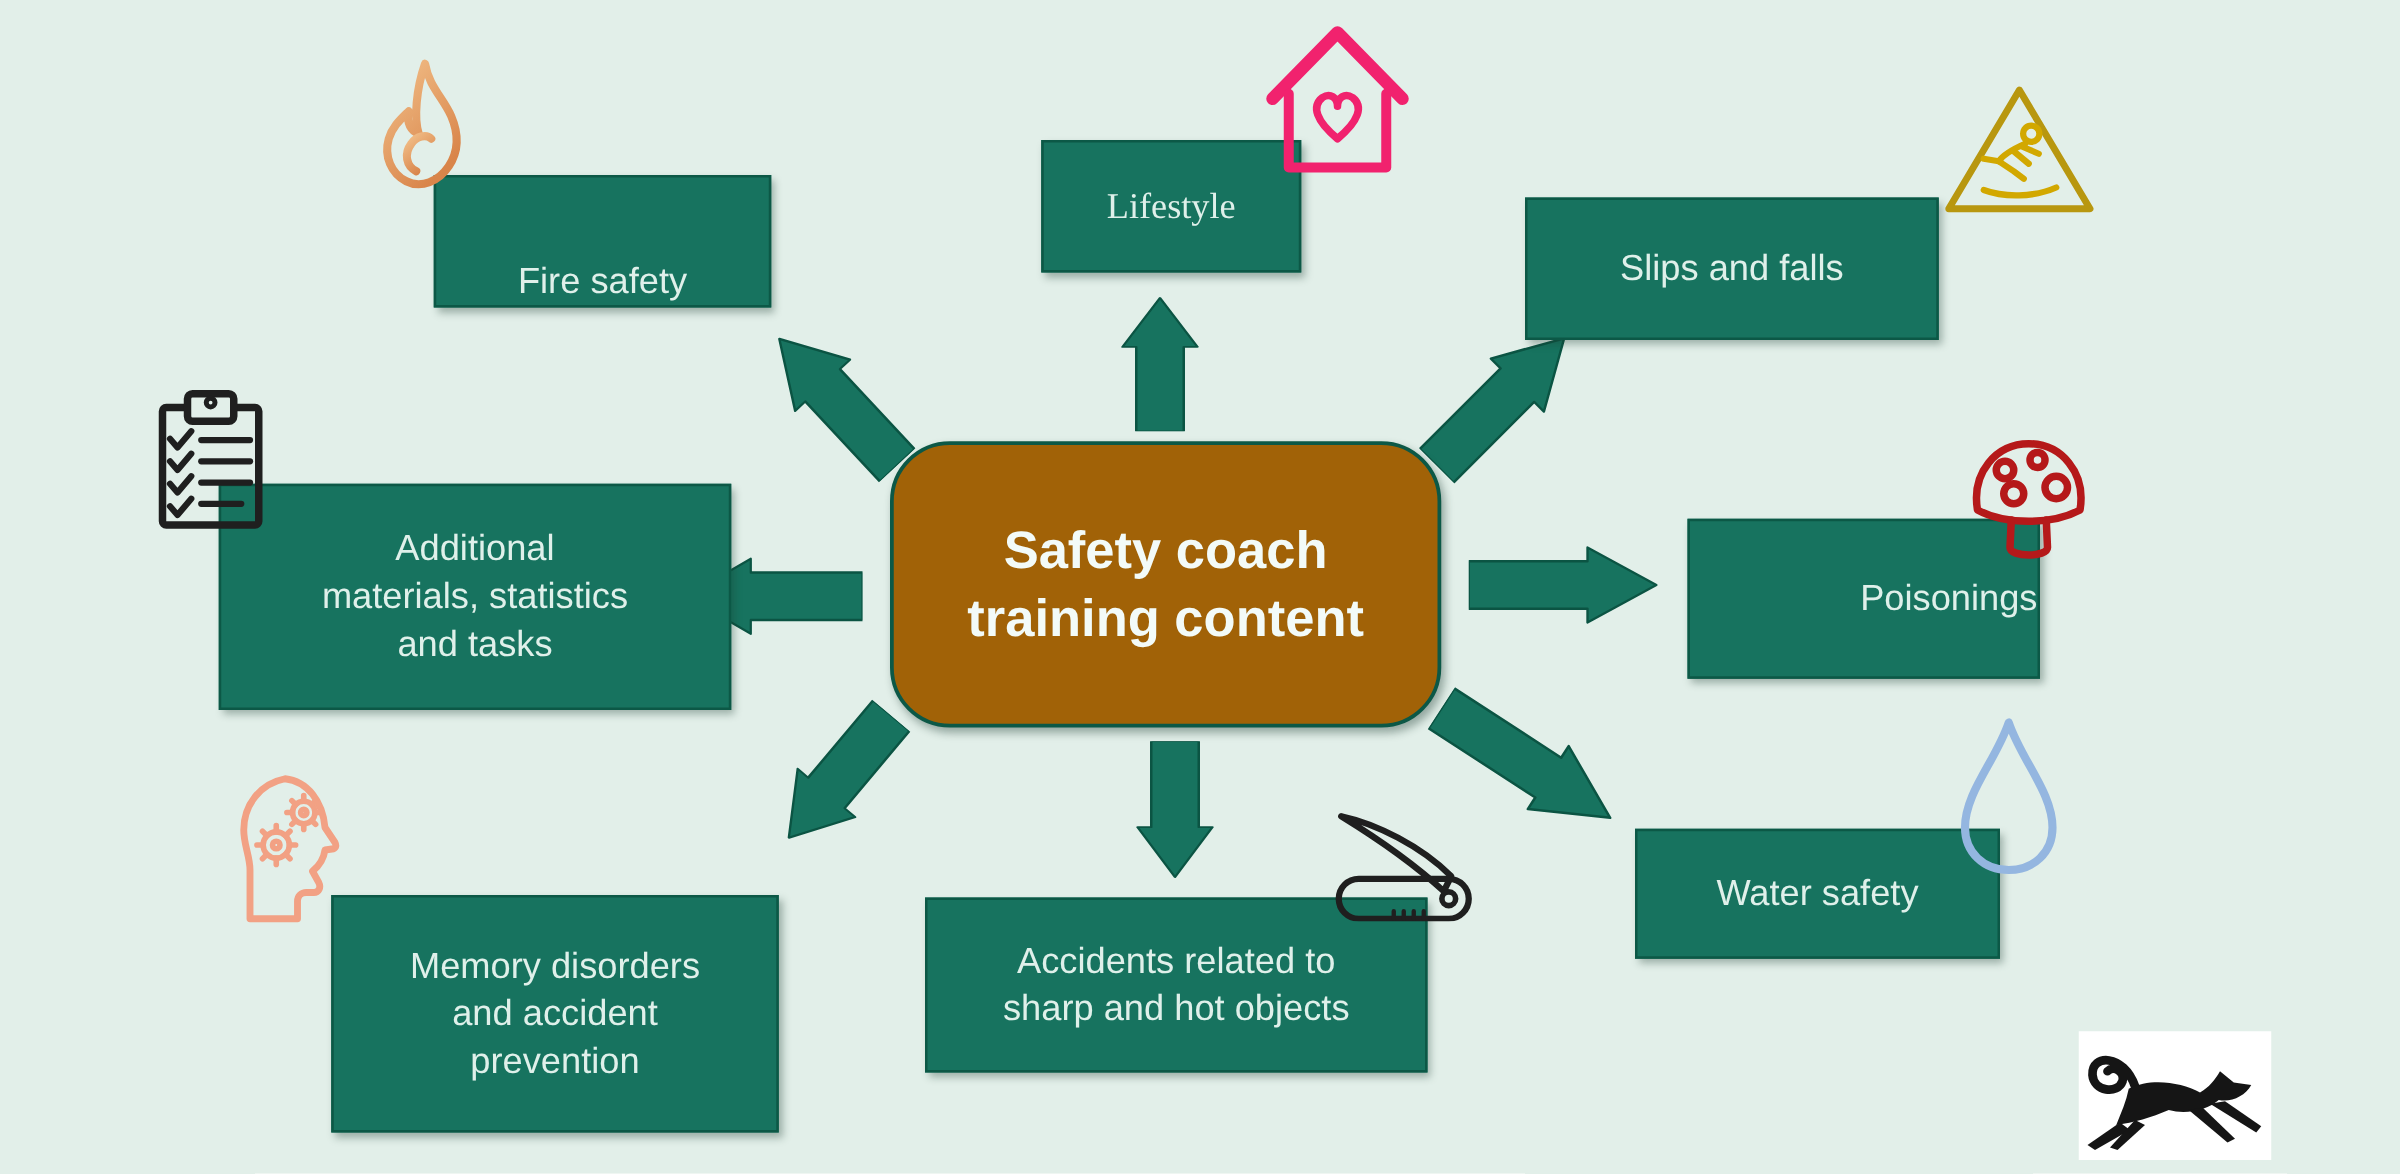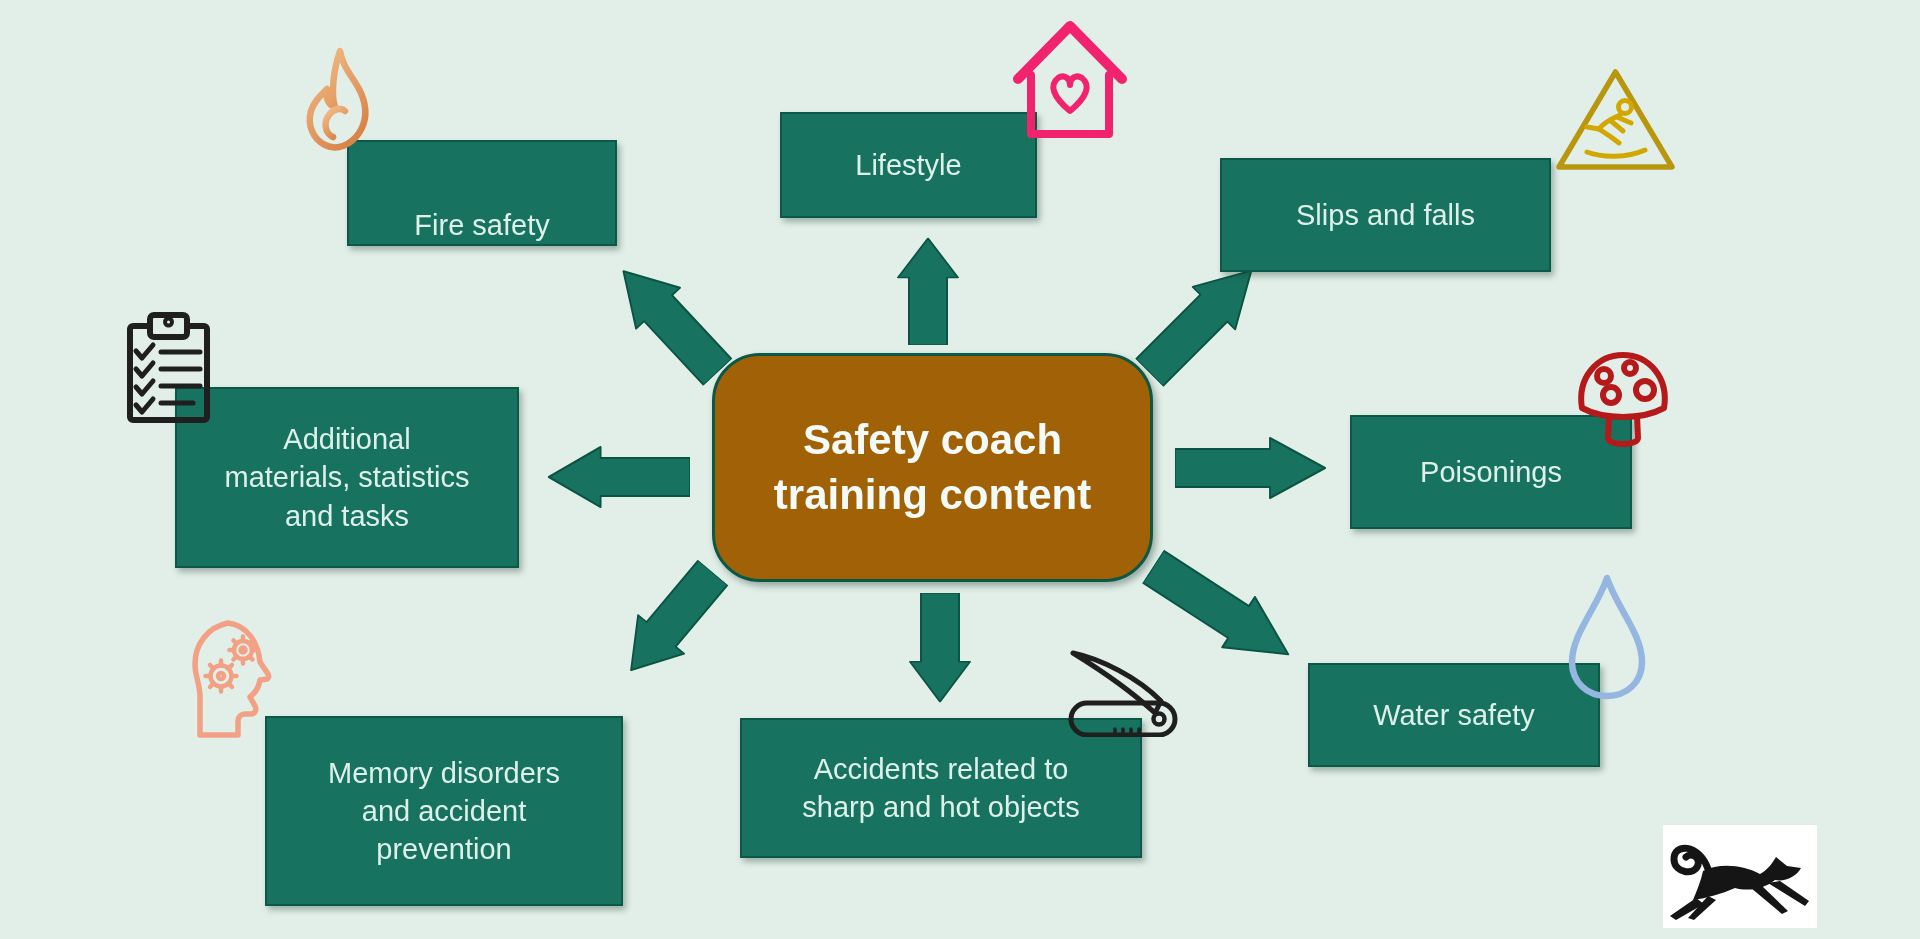--- a/index.html
+++ b/index.html
@@ -95,48 +95,48 @@
 
   <div class="center-node" style="left:712px;top:353px;width:441px;height:229px;">
     <span class="lbl">Safety coach
 training content</span>
   </div>
 
   <div class="node" style="left:347px;top:140px;width:270px;height:106px;align-items:flex-end;">
     <span class="lbl">Fire safety</span>
   </div>
 
-  <div class="node" style="left:780px;top:112px;width:257px;height:106px;">
+  <div class="node" style="left:833px;top:112px;width:208px;height:106px;font-family:Liberation Serif, serif;">
     <span class="lbl">Lifestyle</span>
   </div>
 
   <div class="node" style="left:1220px;top:158px;width:331px;height:114px;">
     <span class="lbl">Slips and falls</span>
   </div>
 
-  <div class="node" style="left:1350px;top:415px;width:282px;height:114px;">
+  <div class="node" style="left:1350px;top:415px;width:282px;height:128px;justify-content:flex-end;">
     <span class="lbl">Poisonings</span>
   </div>
 
   <div class="node" style="left:740px;top:718px;width:402px;height:140px;">
     <span class="lbl">Accidents related to
 sharp and hot objects</span>
   </div>
 
   <div class="node" style="left:1308px;top:663px;width:292px;height:104px;">
     <span class="lbl">Water safety</span>
   </div>
 
   <div class="node" style="left:265px;top:680px;width:358px;height:190px;margin-top:36px;">
     <span class="lbl">Memory disorders
 and accident
 prevention</span>
   </div>
 
-  <div class="node" style="left:175px;top:387px;width:344px;height:181px;">
+  <div class="node" style="left:175px;top:387px;width:410px;height:181px;">
     <span class="lbl">Additional
 materials, statistics
 and tasks</span>
   </div>
 
   <div class="icon" style="left:293px;top:45px;width:90px;height:127px;">
     <svg viewBox="0 0 90 127">
       <defs>
         <linearGradient id="flameg" x1="0" y1="0" x2="0.6" y2="1">
           <stop offset="0" stop-color="#f2c08a"></stop>

